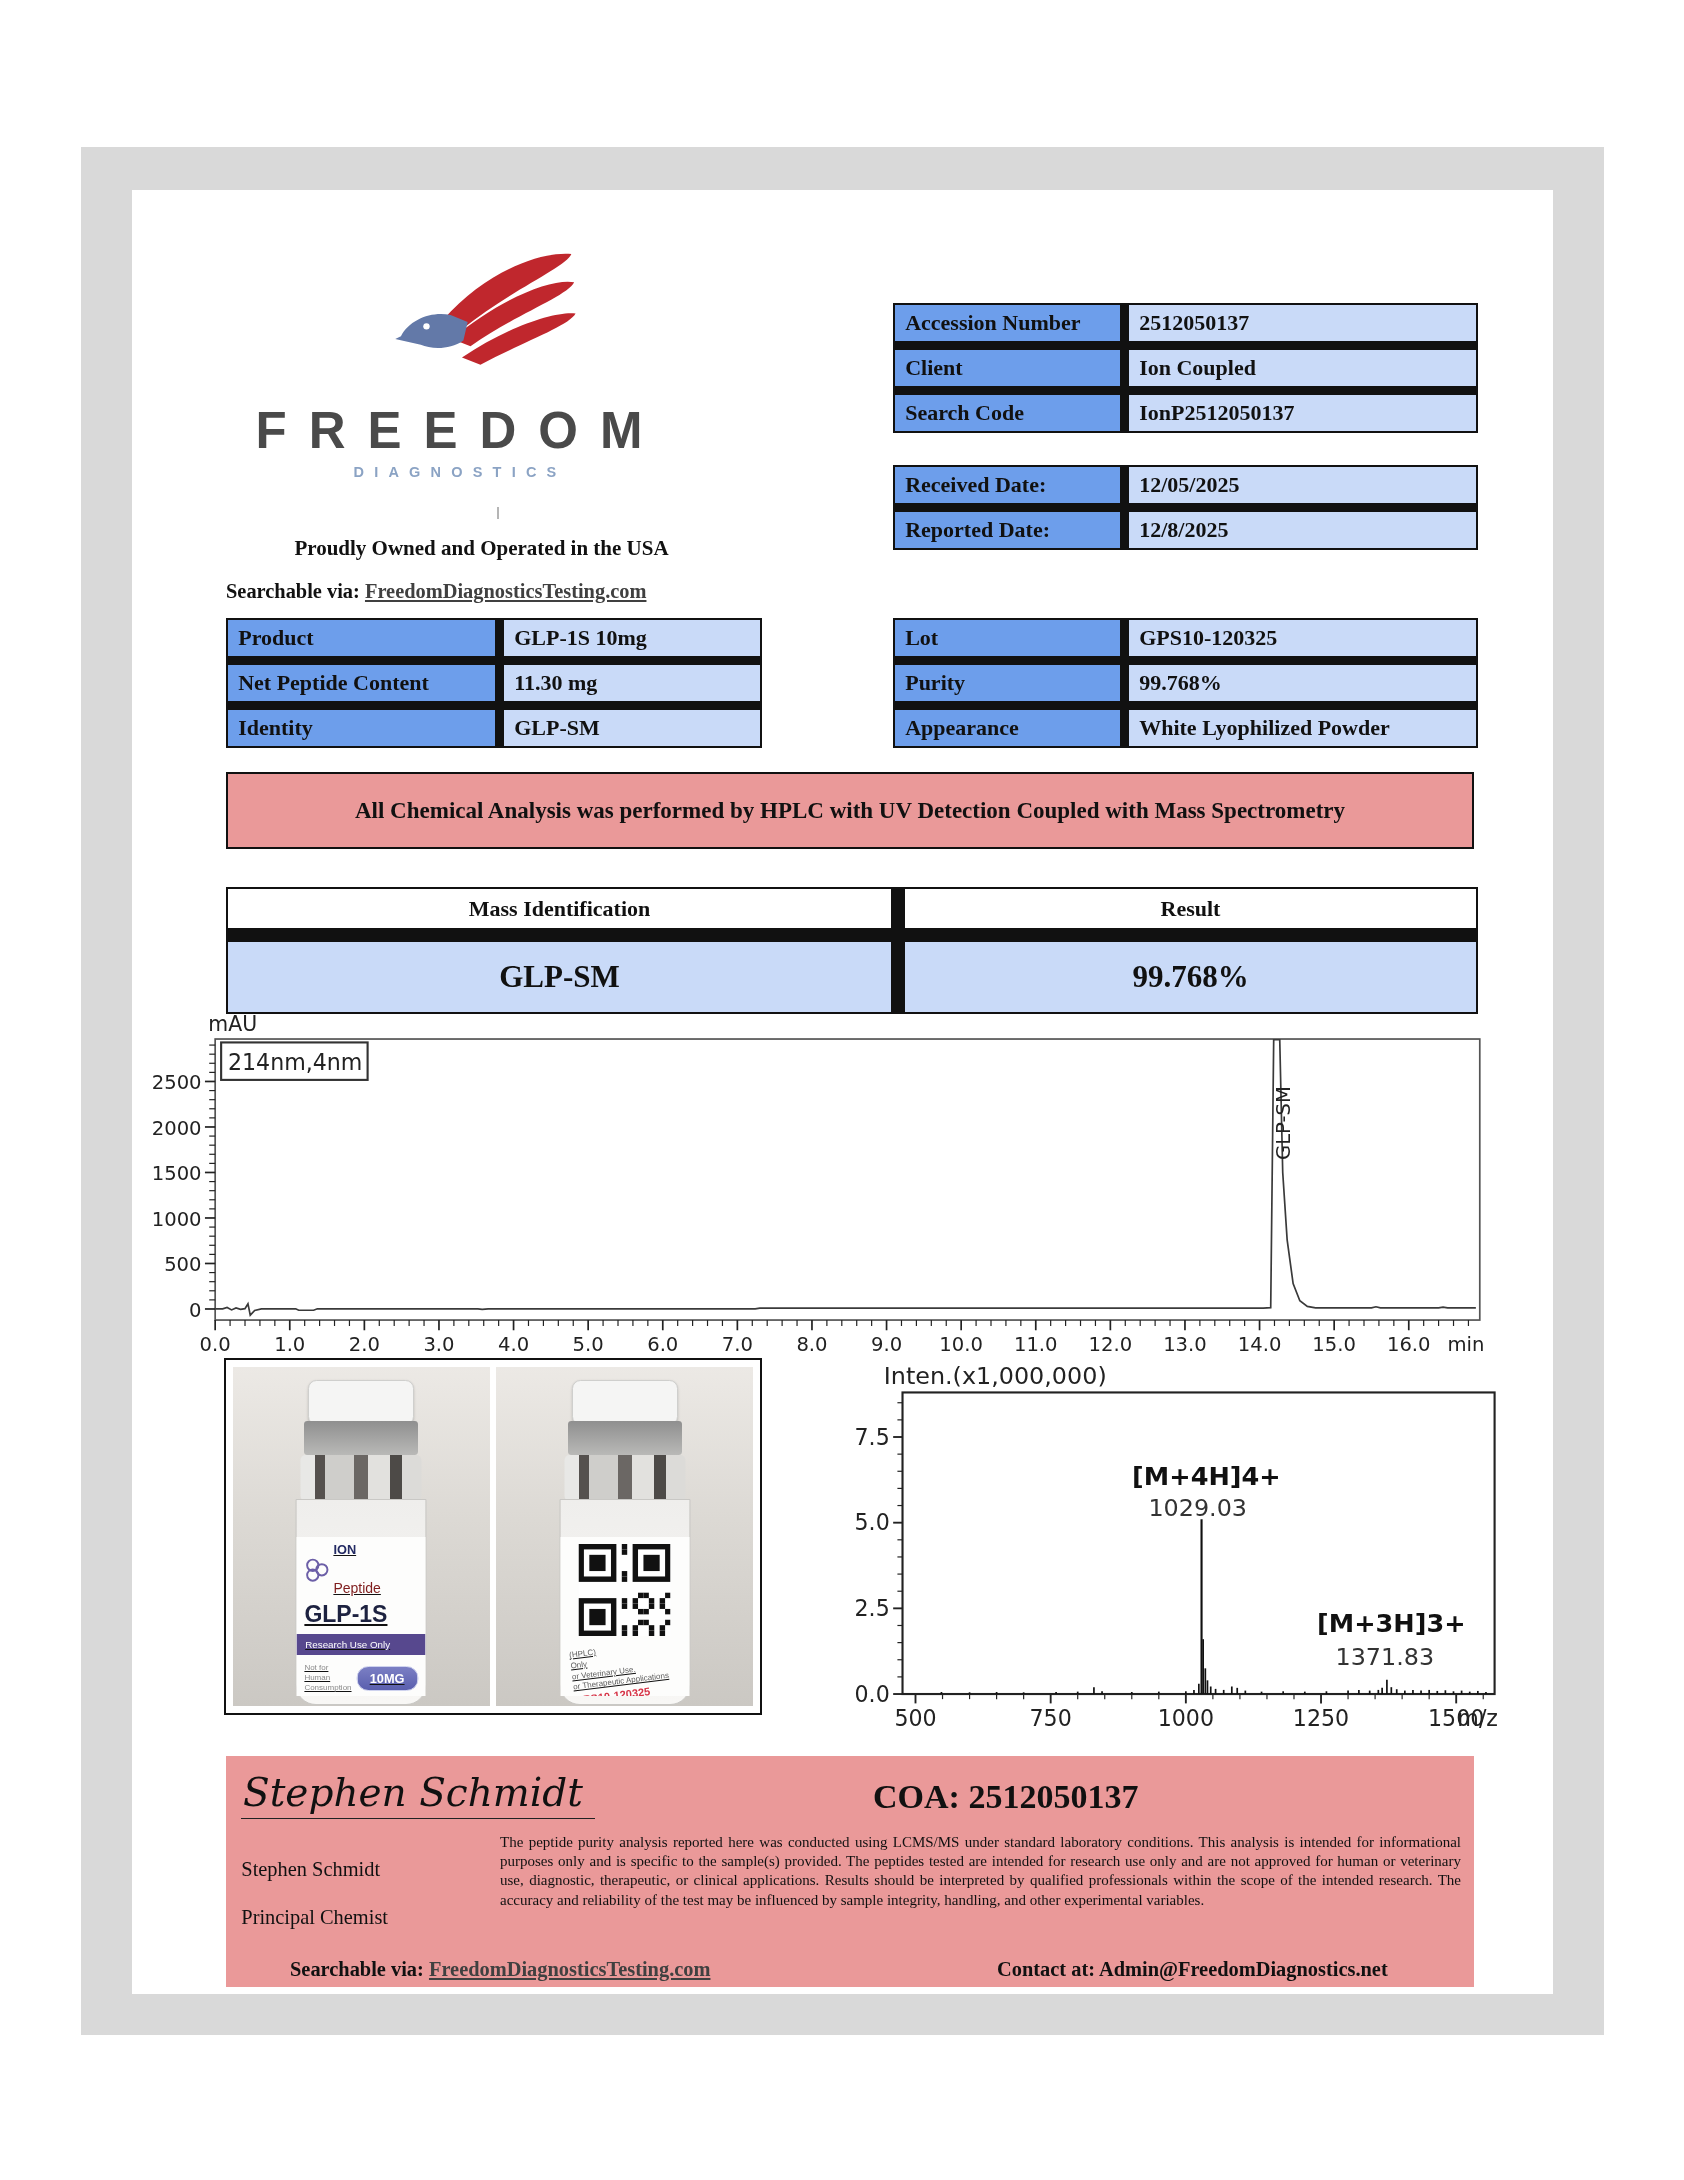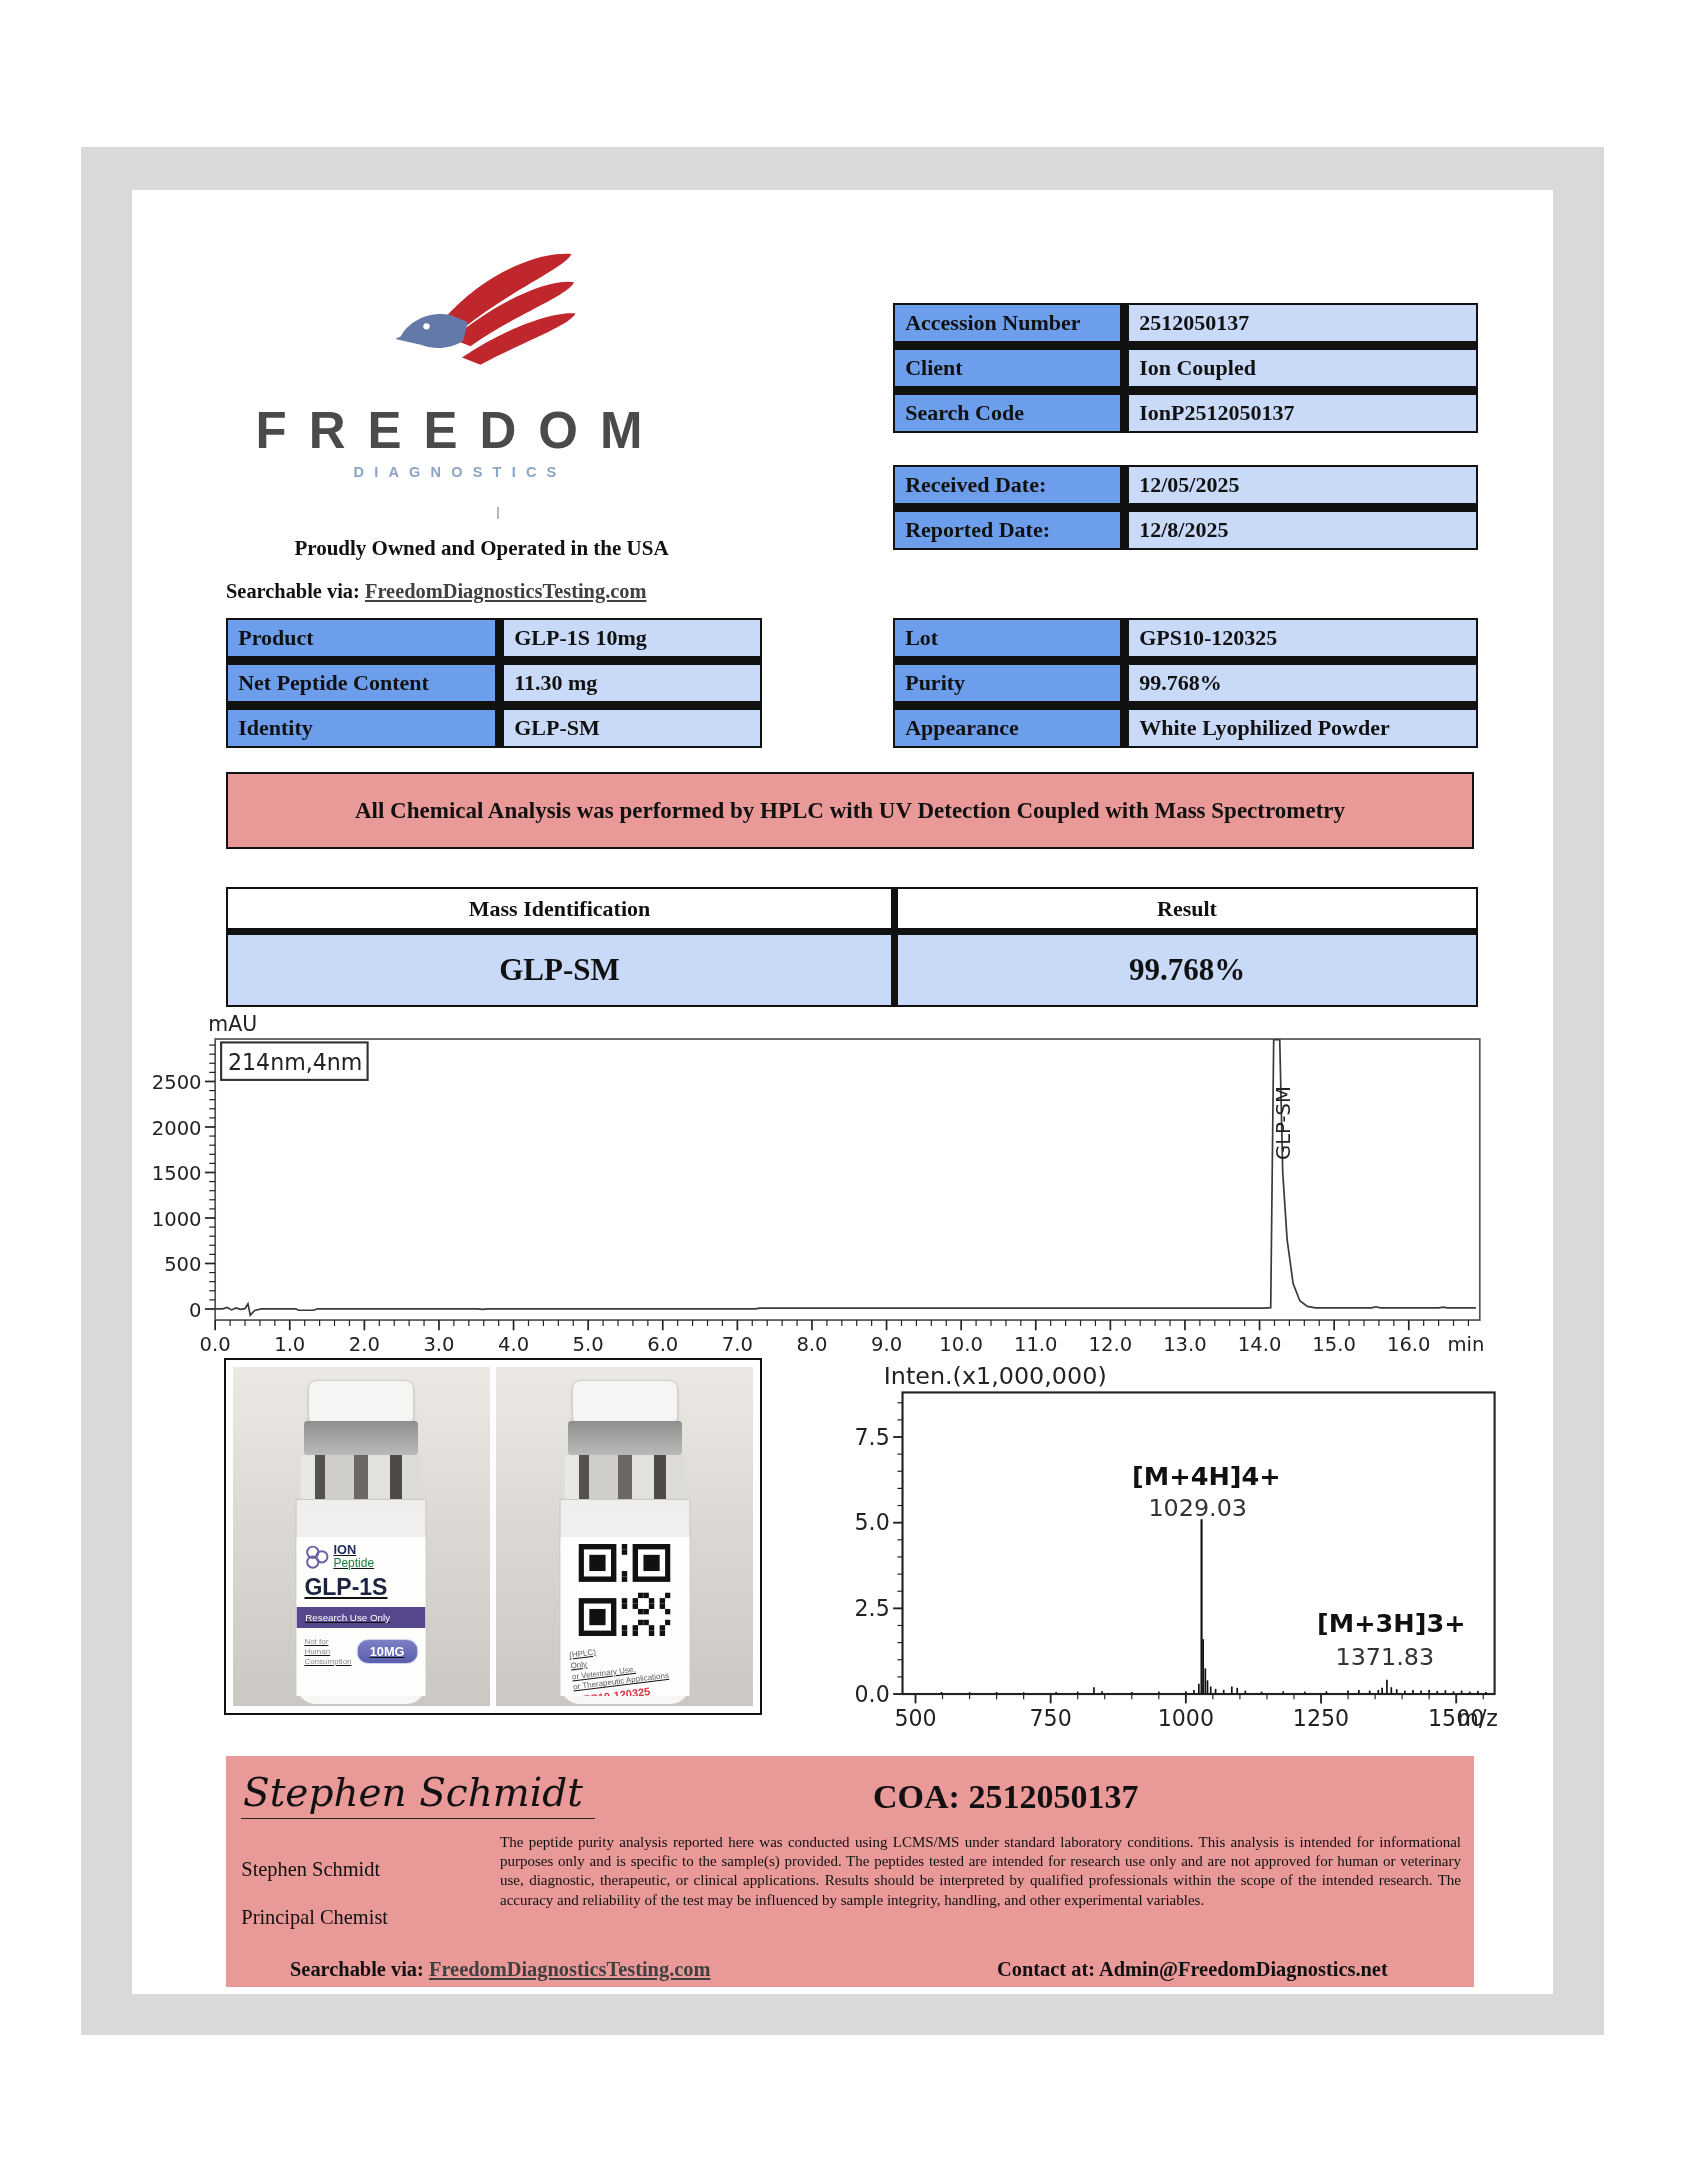--- a/index.html
+++ b/index.html
@@ -32,21 +32,21 @@
   #scan-artifact{left:365px;top:317px;width:1.7px;height:12px;background:#b5b5b5;}
   #tagline{left:111px;top:346px;width:477px;text-align:center;font-size:21px;font-weight:bold;}
   #searchable-top{left:94px;top:390px;font-size:20.4px;font-weight:bold;}
   a.link{color:#404040;}
 
   
   #banner{left:94px;top:582px;width:1248px;height:77px;background:#ea9999;border:2.6px solid #111;
           display:flex;align-items:center;justify-content:center;font-size:23px;font-weight:bold;box-sizing:border-box;}
 
   
-  #result-table{left:94px;top:697px;width:1248px;grid-template-columns:663px 1fr;gap:7px;}
+  #result-table{left:94px;top:697px;width:1248px;grid-template-columns:663px 1fr;gap:14px;}
   #result-table .hdr{background:#fff;height:39px;display:flex;align-items:center;justify-content:center;
                      font-size:22px;font-weight:bold;}
   #result-table .big{background:#c9daf8;height:70px;display:flex;align-items:center;justify-content:center;
                      font-size:31px;font-weight:bold;}
 
   
   #chrom-wrap{left:21px;top:825px;width:1337px;height:341px;}
   #ms-wrap{left:716px;top:1170px;width:673px;height:375px;}
 
   
@@ -59,21 +59,21 @@
   .seal{position:absolute;left:50%;transform:translateX(-50%);top:41px;width:114px;height:34px;
         background:linear-gradient(180deg,#8f8f8f,#b9b9b7);border-radius:3.4px;}
   .neck{position:absolute;left:50%;transform:translateX(-50%);top:75px;width:121px;height:46px;
         background:linear-gradient(90deg,#e8e8e6 0 12%,#55514e 12% 20%,#cfcecb 20% 44%,#6b6764 44% 56%,#e2e1de 56% 74%,#4d4a47 74% 84%,#dcdbd8 84%);
         border-radius:5.1px;}
   .glass{position:absolute;left:50%;transform:translateX(-50%);top:119px;width:131px;height:206px;
          background:linear-gradient(180deg,#efeeec,#f8f7f5);border:0.9px solid #c9c8c5;border-radius:0 0 20.4px 20.4px;box-sizing:border-box;}
   .vlabel{position:absolute;left:0;right:0;top:37px;bottom:8.5px;background:#fdfdfc;padding:6.8px 7.7px;box-sizing:border-box;overflow:hidden;text-decoration:underline;}
   .logo-row{display:flex;align-items:center;gap:3.4px;}
   .ion{font-family:"Liberation Sans",sans-serif;font-weight:bold;font-size:12.8px;color:#232a63;line-height:1;}
-  .peptide{font-family:"Liberation Sans",sans-serif;font-size:12px;color:#15803d;line-height:1.1;}
+  .peptide{font-family:"Liberation Sans",sans-serif;font-size:14px;color:#7f1d1d;line-height:1.1;margin-top:24px;}
   .glp{font-family:"Liberation Sans",sans-serif;font-weight:bold;font-size:23px;color:#1d2240;margin-top:4.3px;}
   .band{margin:6px -7.7px 0 -7.7px;height:21px;background:#57488e;color:#fff;display:flex;align-items:center;
         padding-left:8.5px;font-family:"Liberation Sans",sans-serif;font-size:9.8px;}
   .bottom-row{display:flex;justify-content:space-between;align-items:center;margin-top:8.5px;}
   .note{font-family:"Liberation Sans",sans-serif;font-size:8px;color:#8a8a8a;line-height:1.25;}
   .dose{width:60px;height:23px;border-radius:12px;background:linear-gradient(180deg,#7b7fc4,#5a5fae);
         border:1.7px solid #ced2ee;color:#fff;font-family:"Liberation Sans",sans-serif;font-weight:bold;font-size:12.8px;
         display:flex;align-items:center;justify-content:center;}
   .back-label{text-align:center;}
   .back-lines{transform:rotate(-7deg);margin-top:3.4px;text-align:left;padding-left:3.4px;

